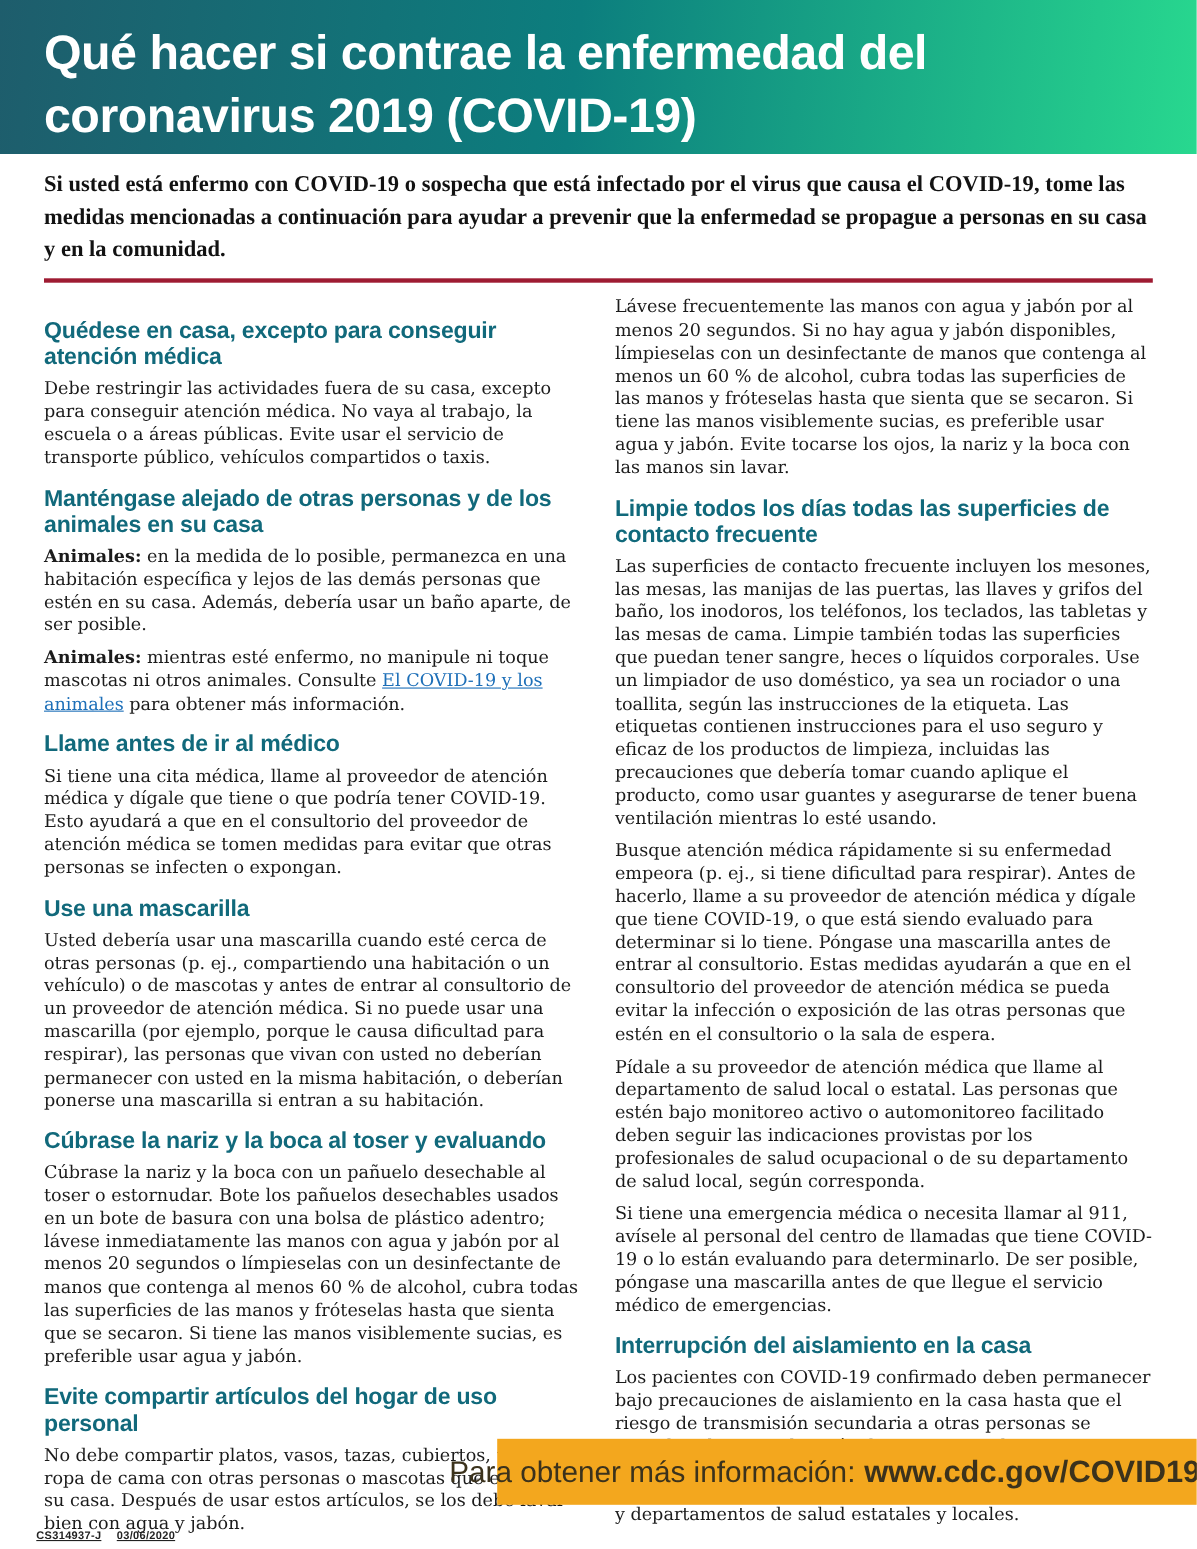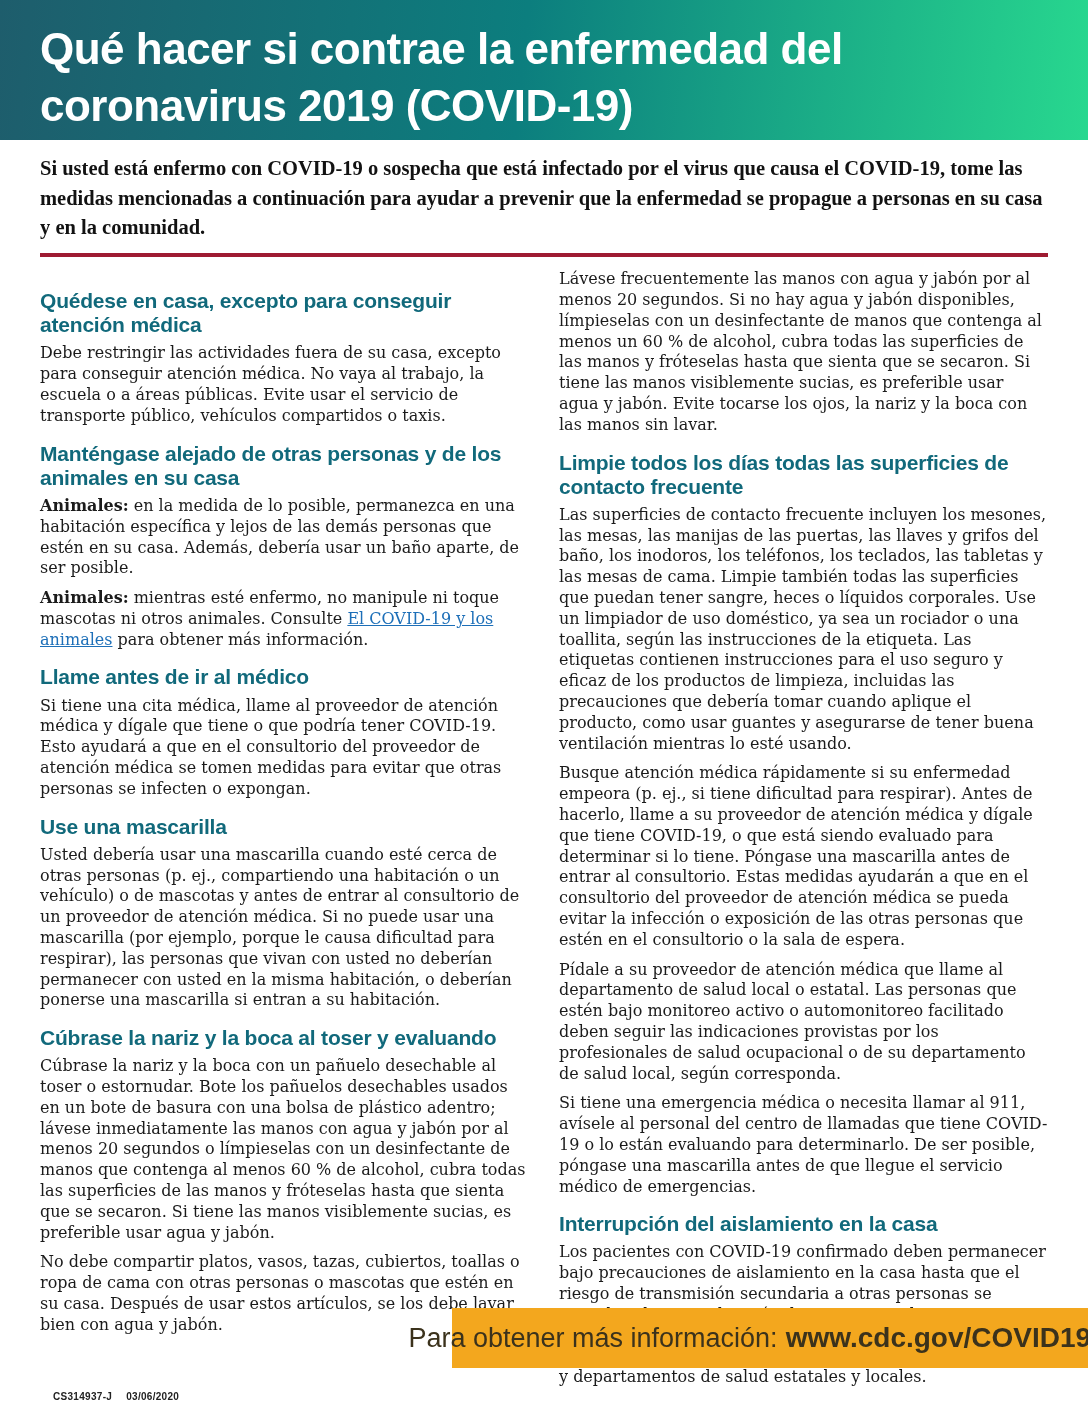--- a/index.html
+++ b/index.html
@@ -41,23 +41,24 @@
     font-family:"Liberation Sans", sans-serif;
   }
   .column section:first-child h2 { margin-top:20px; }
   .column p {
     margin:0 0 9px 0; font-family:"DejaVu Serif", serif;
     font-size:16px; line-height:1.3; color:#1b1b1b;
   }
   .column p strong { font-weight:bold; }
   a.inline-link { color:#1D6FB8; text-decoration:underline; cursor:pointer; }
   .smallprint {
-    position:absolute; left:53px; bottom:6px;
+    position:absolute; left:33px; bottom:6px;
     font-size:10px; font-weight:bold; color:#222; letter-spacing:0.3px;
     font-family:"Liberation Sans", sans-serif;
+    text-decoration:underline;
   }
   .smallprint span { margin-right:14px; }
   
   .banner {
     position:absolute; left:452px; right:0; bottom:40px; height:60px;
     background:#F3A71E; display:flex; align-items:center; justify-content:center;
     white-space:nowrap;
   }
   .banner .prefix {
     color:#3B321C; font-size:27px; font-weight:normal;
@@ -105,20 +106,21 @@
     <h2>Use una mascarilla</h2>
   <p><span>Usted debería usar una mascarilla cuando esté cerca de otras personas (p. ej., compartiendo una habitación o un vehículo) o de mascotas y antes de entrar al consultorio de un proveedor de atención médica. Si no puede usar una mascarilla (por ejemplo, porque le causa dificultad para respirar), las personas que vivan con usted no deberían permanecer con usted en la misma habitación, o deberían ponerse una mascarilla si entran a su habitación.</span></p>
         </section>
 
   <section>
     <h2>Cúbrase la nariz y la boca al toser y evaluando</h2>
   <p><span>Cúbrase la nariz y la boca con un pañuelo desechable al toser o estornudar. Bote los pañuelos desechables usados en un bote de basura con una bolsa de plástico adentro; lávese inmediatamente las manos con agua y jabón por al menos 20 segundos o límpieselas con un desinfectante de manos que contenga al menos 60 % de alcohol, cubra todas las superficies de las manos y fróteselas hasta que sienta que se secaron. Si tiene las manos visiblemente sucias, es preferible usar agua y jabón.</span></p>
         </section>
 
   <section>
+    <h2>Evite compartir artículos del hogar de uso personal</h2>
   <p><span>No debe compartir platos, vasos, tazas, cubiertos, toallas o ropa de cama con otras personas o mascotas que estén en su casa. Después de usar estos artículos, se los debe lavar bien con agua y jabón.</span></p>
         </section>
 </div>
 
   </div>
 
   <div class="column">
     <div>
   <section>
   <p><span>Lávese frecuentemente las manos con agua y jabón por al menos 20 segundos. Si no hay agua y jabón disponibles, límpieselas con un desinfectante de manos que contenga al menos un 60 % de alcohol, cubra todas las superficies de las manos y fróteselas hasta que sienta que se secaron. Si tiene las manos visiblemente sucias, es preferible usar agua y jabón. Evite tocarse los ojos, la nariz y la boca con las manos sin lavar.</span></p>

